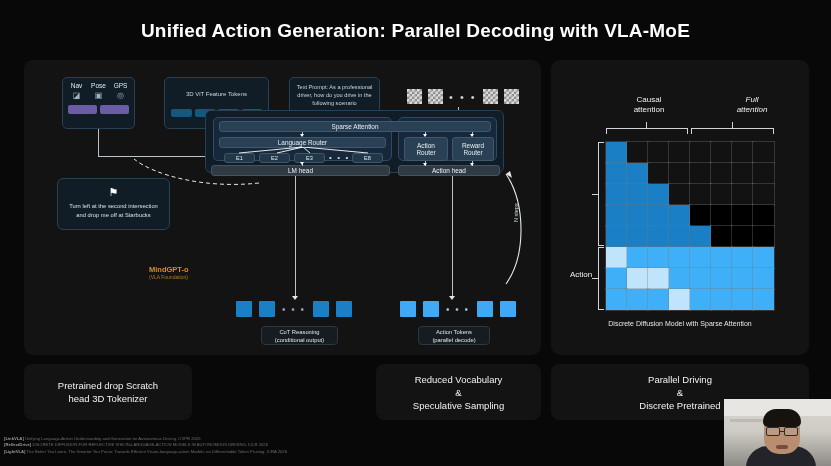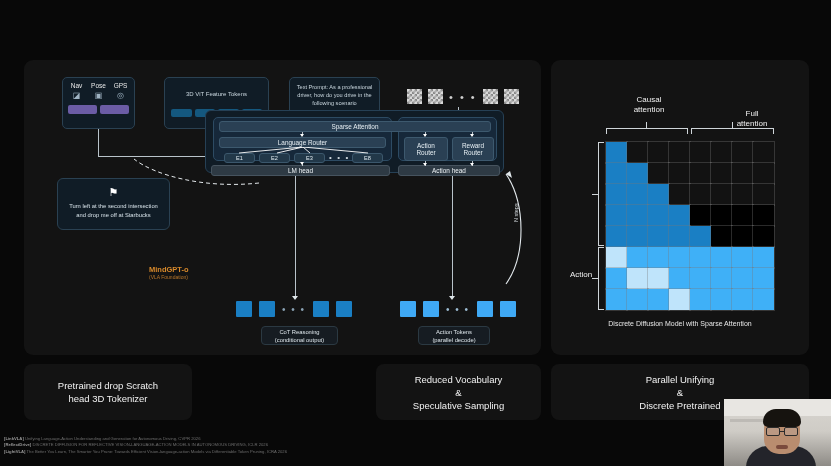--- a/index.html
+++ b/index.html
@@ -174,21 +174,21 @@
   .matrix { display: grid; grid-template-columns: repeat(8, 21px); grid-template-rows: repeat(8, 21px); }
   .cell { width: 21px; height: 21px; outline: 0.5px solid rgba(120,120,120,0.35); outline-offset: -0.5px; }
   .c-off  { background: #121212; }
   .c-black{ background: #000000; }
   .c-mid  { background: #1a7fc4; }
   .c-light{ background: #3fb0f7; }
   .c-pale { background: #bfe4fb; }
 
   .grp-label { position: absolute; text-align: center; font-size: 8px; color: #f0f0f0; line-height: 10px; }
   .causal-lab { left: 604px; top: 95px; width: 90px; }
-  .full-lab   { left: 716px; top: 109px; width: 72px; }
+  .full-lab   { left: 716px; top: 95px; width: 72px; font-style: italic; }
   .side-lab   { position: absolute; font-size: 8px; color: #f0f0f0; }
   .prompt-lab { left: 567px; top: 182px; padding-left: 48px; }
   .action-lab { left: 570px; top: 270px; }
 
   .brace-top { position: absolute; height: 6px; border: 1px solid #cfd5d9; border-bottom: none; }
   .brace-left { position: absolute; width: 6px; border: 1px solid #cfd5d9; border-right: none; }
   .tick { position: absolute; background: #cfd5d9; }
 
   .matrix-cap {
     position: absolute; left: 551px; top: 320px; width: 258px;
@@ -226,20 +226,21 @@
   .wc-gl-l { position: absolute; left: 42px; top: 28px; width: 14px; height: 9px; border: 1.2px solid #2b2b2b; border-radius: 2px; background: rgba(200,210,220,0.18); }
   .wc-gl-r { position: absolute; left: 60px; top: 28px; width: 14px; height: 9px; border: 1.2px solid #2b2b2b; border-radius: 2px; background: rgba(200,210,220,0.18); }
   .wc-gl-b { position: absolute; left: 56px; top: 32px; width: 4px; height: 1.2px; background: #2b2b2b; }
   .wc-mouth{ position: absolute; left: 52px; top: 46px; width: 12px; height: 4px; background: #7a4a3c; border-radius: 3px; }
 </style>
 </head>
 <body>
 
 <div id="slide">
 
+  <div class="title">Unified Action Generation: Parallel Decoding with VLA-MoE</div>
 
   <div class="left-panel">
 
     <div class="card nav-card">
       <div class="navgrid">
         <div class="lbl">Nav</div>
         <div class="lbl">Pose</div>
         <div class="lbl">GPS</div>
         <div class="ico">◪</div>
         <div class="ico">▣</div>
@@ -481,21 +482,21 @@
   </div>
   <div class="foot f3">
     <div>
       <div>Reduced Vocabulary</div>
       <div>&amp;</div>
       <div>Speculative Sampling</div>
     </div>
   </div>
   <div class="foot f4">
     <div>
-      <div>Parallel Unifying</div>
+      <div>Parallel Driving</div>
       <div>&amp;</div>
       <div>Discrete Pretrained</div>
     </div>
   </div>
 
   <div class="cites">
     <div class="cite">
       <b>[LinkVLA]</b>
       <span>Unifying Language-Action Understanding and Generation for Autonomous Driving, CVPR 2026</span>
     </div>

